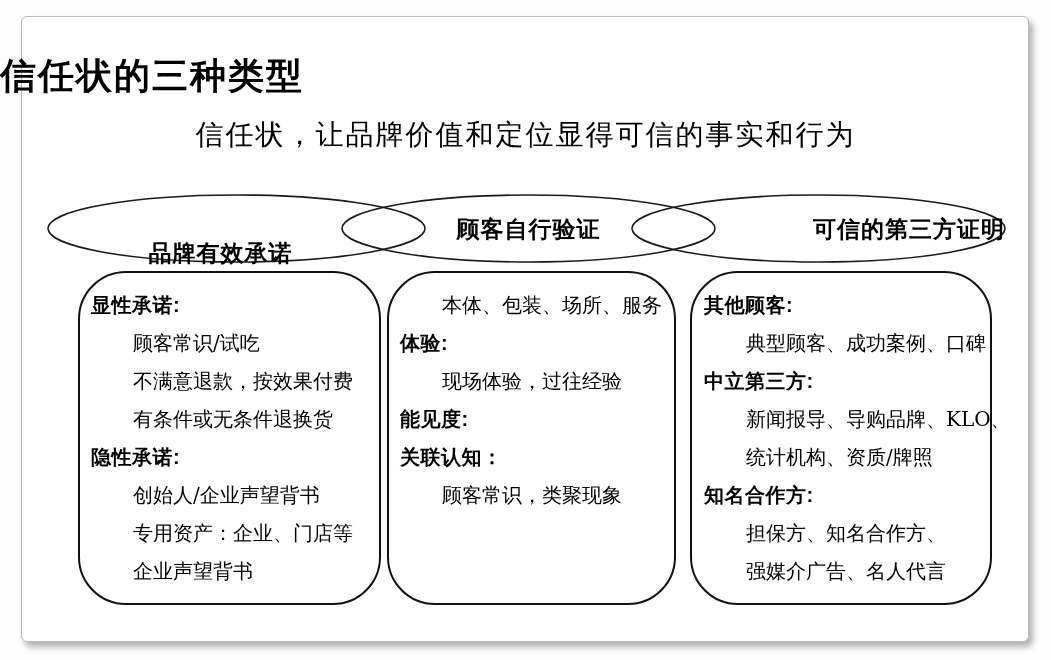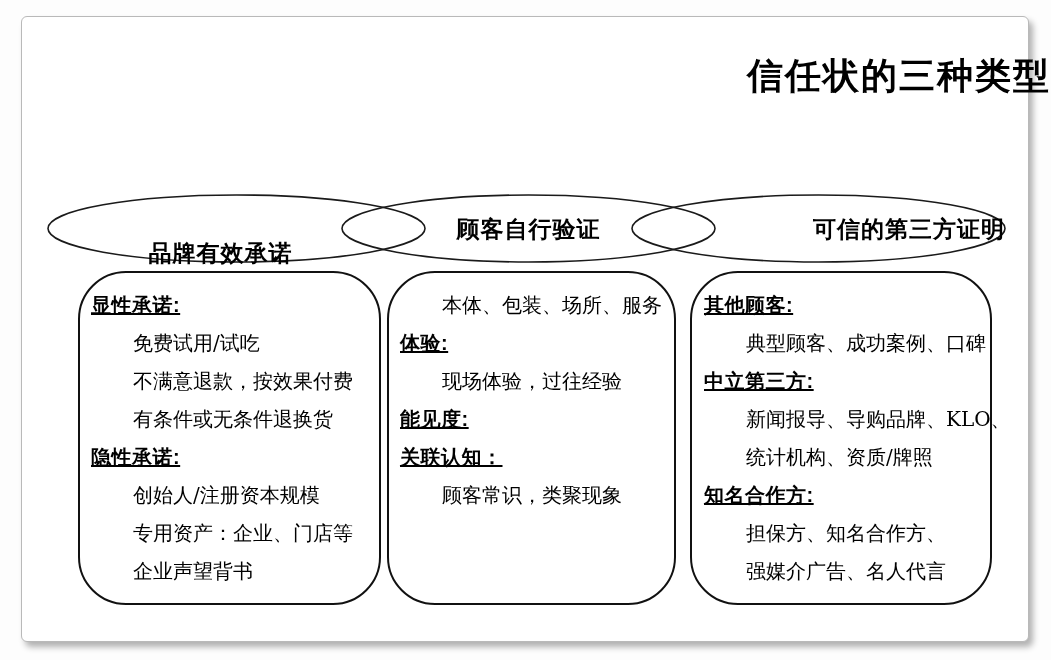--- a/index.html
+++ b/index.html
@@ -21,21 +21,21 @@
     background: #ffffff;
     border: 1px solid #b9b9b9;
     border-radius: 6px;
     box-shadow: 4px 5px 6px rgba(0,0,0,0.30);
   }
   .title {
     position: absolute;
     top: 52px;
     left: 0;
     width: 1051px;
-    text-align: right;
+    text-align: left;
     font-size: 36px;
     font-weight: bold;
     letter-spacing: 2px;
   }
   .subtitle {
     position: absolute;
     top: 116px;
     left: 0;
     width: 1051px;
     text-align: center;
@@ -75,50 +75,51 @@
   }
   .t-box.b1 { left: 78px;  width: 303px; }
   .t-box.b2 { left: 387px; width: 289px; }
   .t-box.b3 { left: 690px; width: 302px; padding-left: 9px; }
   .line {
     height: 38px;
     line-height: 38px;
     font-size: 20px;
     white-space: nowrap;
   }
-  .line.header { font-weight: bold; padding-left: 3px; letter-spacing: 0.5px; text-decoration: underline; }
+  .line.header { font-weight: bold; padding-left: 3px; letter-spacing: 0.5px; }
   .line.item   { font-weight: normal; padding-left: 45px; font-family: "DejaVu Serif", "Liberation Serif", serif; }
 </style>
 </head>
 <body>
 
 <div class="canvas">
 
   <div class="card"></div>
 
   <div class="title">信任状的三种类型</div>
 
+  <div class="subtitle">信任状，让品牌价值和定位显得可信的事实和行为</div>
 
   <svg class="venn-svg" viewBox="0 0 1051 660" xmlns="http://www.w3.org/2000/svg">
     <ellipse cx="236.5" cy="228.5" rx="188.5" ry="33.5" fill="none" stroke="#1a1a1a" stroke-width="1.6"></ellipse>
     <ellipse cx="528.5" cy="228.5" rx="186.5" ry="33.5" fill="none" stroke="#1a1a1a" stroke-width="1.6"></ellipse>
     <ellipse cx="818.5" cy="228.5" rx="186.5" ry="33.5" fill="none" stroke="#1a1a1a" stroke-width="1.6"></ellipse>
   </svg>
 
   <div class="venn-label l1">品牌有效承诺</div>
   <div class="venn-label l2">顾客自行验证</div>
   <div class="venn-label l3">可信的第三方证明</div>
 
   <div class="t-box b1">
       <div class="line header">显性承诺:</div>
-      <div class="line item">免费试用/试吃</div>
+      <div class="line item">顾客常识/试吃</div>
       <div class="line item">不满意退款，按效果付费</div>
       <div class="line item">有条件或无条件退换货</div>
       <div class="line header">隐性承诺:</div>
-      <div class="line item">创始人/注册资本规模</div>
+      <div class="line item">创始人/企业声望背书</div>
       <div class="line item">专用资产：企业、门店等</div>
       <div class="line item">企业声望背书</div>
     </div>
   <div class="t-box b2">
       <div class="line item">本体、包装、场所、服务</div>
       <div class="line header">体验:</div>
       <div class="line item">现场体验，过往经验</div>
       <div class="line header">能见度:</div>
       <div class="line header">关联认知：</div>
       <div class="line item">顾客常识，类聚现象</div>

